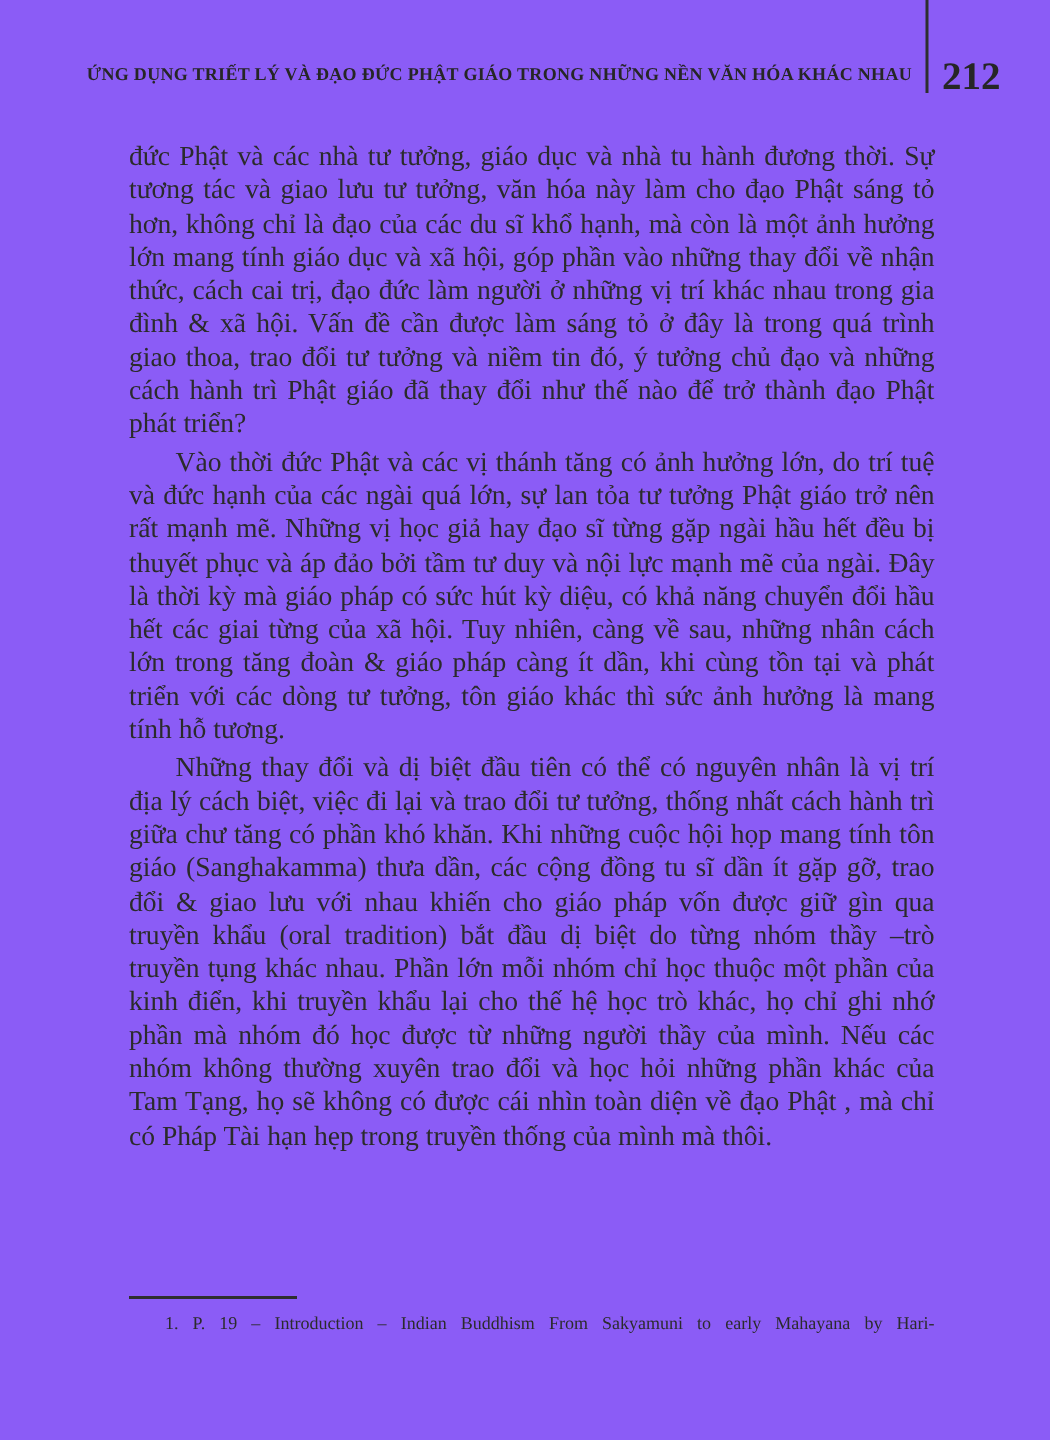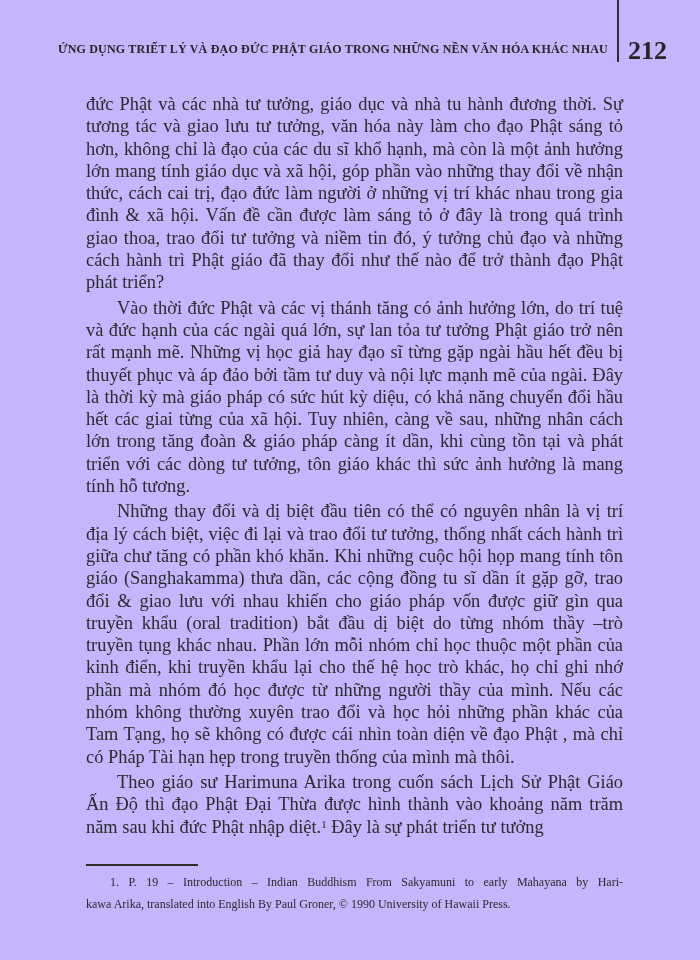--- a/index.html
+++ b/index.html
@@ -5,21 +5,21 @@
   html, body { margin: 0; padding: 0; }
   body {
     width: 700px; height: 960px;
     background: #ffffff;
     font-family: "Liberation Serif", "DejaVu Serif", serif;
     color: #2b2b2b;
   }
   .page {
     position: relative;
     width: 700px; height: 960px;
-    background: #c4b5fd;
+    background: #8b5cf6;
     overflow: hidden;
   }
 
   
   .header {
     position: absolute;
     top: 0; left: 0;
     width: 700px; height: 64px;
     display: flex;
     justify-content: flex-end;
@@ -103,22 +103,20 @@
   <div class="header">
     <div class="running-title">ỨNG DỤNG TRIẾT LÝ VÀ ĐẠO ĐỨC PHẬT GIÁO TRONG NHỮNG NỀN VĂN HÓA KHÁC NHAU</div>
     <div class="header-bar"></div>
     <div class="page-number">212</div>
   </div>
 
   <div class="body-text">
     <p class="para no-indent">đức Phật và các nhà tư tưởng, giáo dục và nhà tu hành đương thời. Sự tương tác và giao lưu tư tưởng, văn hóa này làm cho đạo Phật sáng tỏ hơn, không chỉ là đạo của các du sĩ khổ hạnh, mà còn là một ảnh hưởng lớn mang tính giáo dục và xã hội, góp phần vào những thay đổi về nhận thức, cách cai trị, đạo đức làm người ở những vị trí khác nhau trong gia đình &amp; xã hội. Vấn đề cần được làm sáng tỏ ở đây là trong quá trình giao thoa, trao đổi tư tưởng và niềm tin đó, ý tưởng chủ đạo và những cách hành trì Phật giáo đã thay đổi như thế nào để trở thành đạo Phật phát triển?</p>
     <p class="para">Vào thời đức Phật và các vị thánh tăng có ảnh hưởng lớn, do trí tuệ và đức hạnh của các ngài quá lớn, sự lan tỏa tư tưởng Phật giáo trở nên rất mạnh mẽ. Những vị học giả hay đạo sĩ từng gặp ngài hầu hết đều bị thuyết phục và áp đảo bởi tầm tư duy và nội lực mạnh mẽ của ngài. Đây là thời kỳ mà giáo pháp có sức hút kỳ diệu, có khả năng chuyển đổi hầu hết các giai từng của xã hội. Tuy nhiên, càng về sau, những nhân cách lớn trong tăng đoàn &amp; giáo pháp càng ít dần, khi cùng tồn tại và phát triển với các dòng tư tưởng, tôn giáo khác thì sức ảnh hưởng là mang tính hỗ tương.</p>
     <p class="para">Những thay đổi và dị biệt đầu tiên có thể có nguyên nhân là vị trí địa lý cách biệt, việc đi lại và trao đổi tư tưởng, thống nhất cách hành trì giữa chư tăng có phần khó khăn. Khi những cuộc hội họp mang tính tôn giáo (Sanghakamma) thưa dần, các cộng đồng tu sĩ dần ít gặp gỡ, trao đổi &amp; giao lưu với nhau khiến cho giáo pháp vốn được giữ gìn qua truyền khẩu (oral tradition) bắt đầu dị biệt do từng nhóm thầy –trò truyền tụng khác nhau. Phần lớn mỗi nhóm chỉ học thuộc một phần của kinh điển, khi truyền khẩu lại cho thế hệ học trò khác, họ chỉ ghi nhớ phần mà nhóm đó học được từ những người thầy của mình. Nếu các nhóm không thường xuyên trao đổi và học hỏi những phần khác của Tam Tạng, họ sẽ không có được cái nhìn toàn diện về đạo Phật , mà chỉ có Pháp Tài hạn hẹp trong truyền thống của mình mà thôi.</p>
-    <p class="para"><span>Theo giáo sư Harimuna Arika trong cuốn sách Lịch Sử Phật Giáo Ấn Độ thì đạo Phật Đại Thừa được hình thành vào khoảng năm trăm năm sau khi đức Phật nhập diệt.</span><sup class="fn-marker">1</sup><span> Đây là sự phát triển tư tưởng</span></p>
   </div>
 
   <div class="footnote">
     <div class="footnote-rule"></div>
     <div class="fn-line-first">1. P. 19 – Introduction – Indian Buddhism From Sakyamuni to early Mahayana by Hari-</div>
-    <div class="fn-line-rest">kawa Arika, translated into English By Paul Groner, © 1990 University of Hawaii Press.</div>
   </div>
 
 </div>
 
 </body></html>

